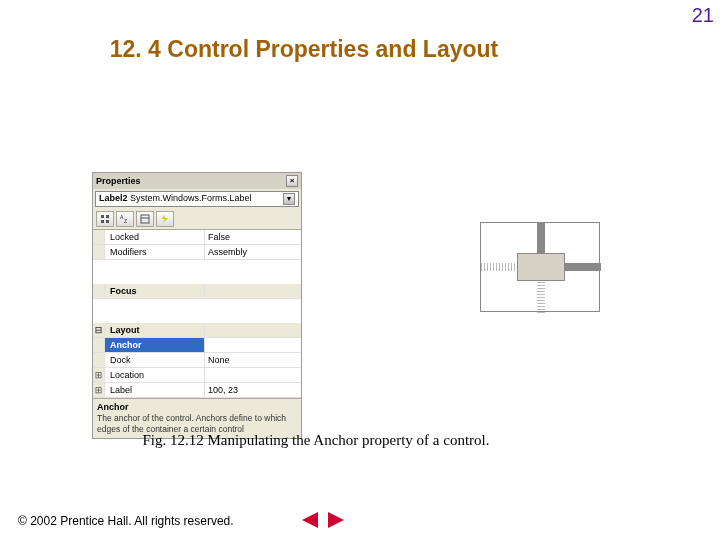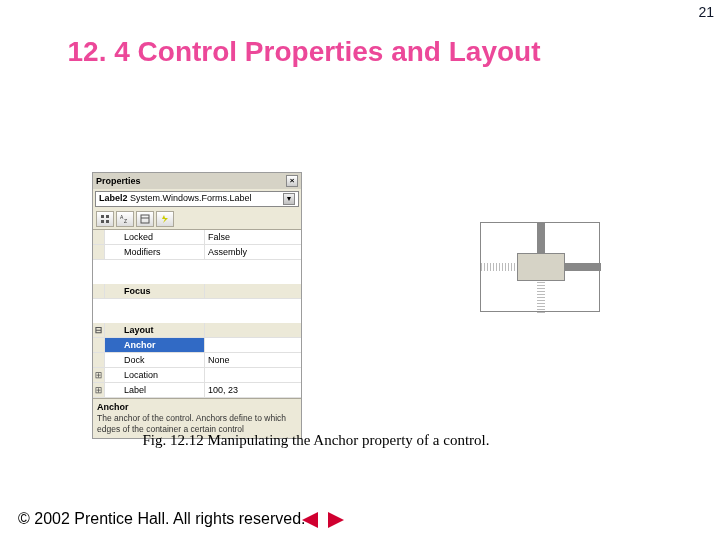--- a/index.html
+++ b/index.html
@@ -10,32 +10,32 @@
     height: 540px;
     font-family: Arial, Helvetica, sans-serif;
     background: #fff;
     position: relative;
     font-size: 14px;
   }
   .page-num {
     position: absolute;
     top: 4px;
     right: 6px;
-    font-size: 14px;
-    color: #0f172a;
+    font-size: 20px;
+    color: #4c1d95;
   }
   .title {
     position: absolute;
     top: 36px;
     left: 0;
     width: 608px;
     text-align: center;
-    font-size: 28px;
-    font-weight: bold;
-    color: #ec4899;
+    font-size: 23px;
+    font-weight: bold;
+    color: #a16207;
   }
   .props-panel {
     position: absolute;
     top: 172px;
     left: 92px;
     width: 210px;
     background: #ece9d8;
     border: 1px solid #9c9c9c;
     font-family: Tahoma, Arial, sans-serif;
     font-size: 9px;
@@ -100,21 +100,21 @@
   .row .exp {
     width: 12px;
     text-align: center;
     color: #555;
     border-right: 1px solid #e0e0e0;
     background: #ece9d8;
     font-size: 9px;
   }
   .row .name {
     width: 100px;
-    padding: 0 19px;
+    padding: 0 5px;
     border-right: 1px solid #e0e0e0;
   }
   .row .val {
     flex: 1;
     padding: 0 3px;
   }
   .row.cat {
     background: #ece9d8;
     font-weight: bold;
     margin-top: 24px;
@@ -166,21 +166,21 @@
     width: 632px;
     text-align: center;
     font-family: "Times New Roman", serif;
     font-size: 15px;
   }
   .copyright {
     position: absolute;
     bottom: 12px;
     left: 18px;
     font-family: Arial, sans-serif;
-    font-size: 16px;
+    font-size: 12px;
   }
   .nav-arrows {
     position: absolute;
     bottom: 10px;
     left: 300px;
     display: flex;
     gap: 6px;
   }
   .nav-arrows svg { width: 20px; height: 20px; }
 </style>

